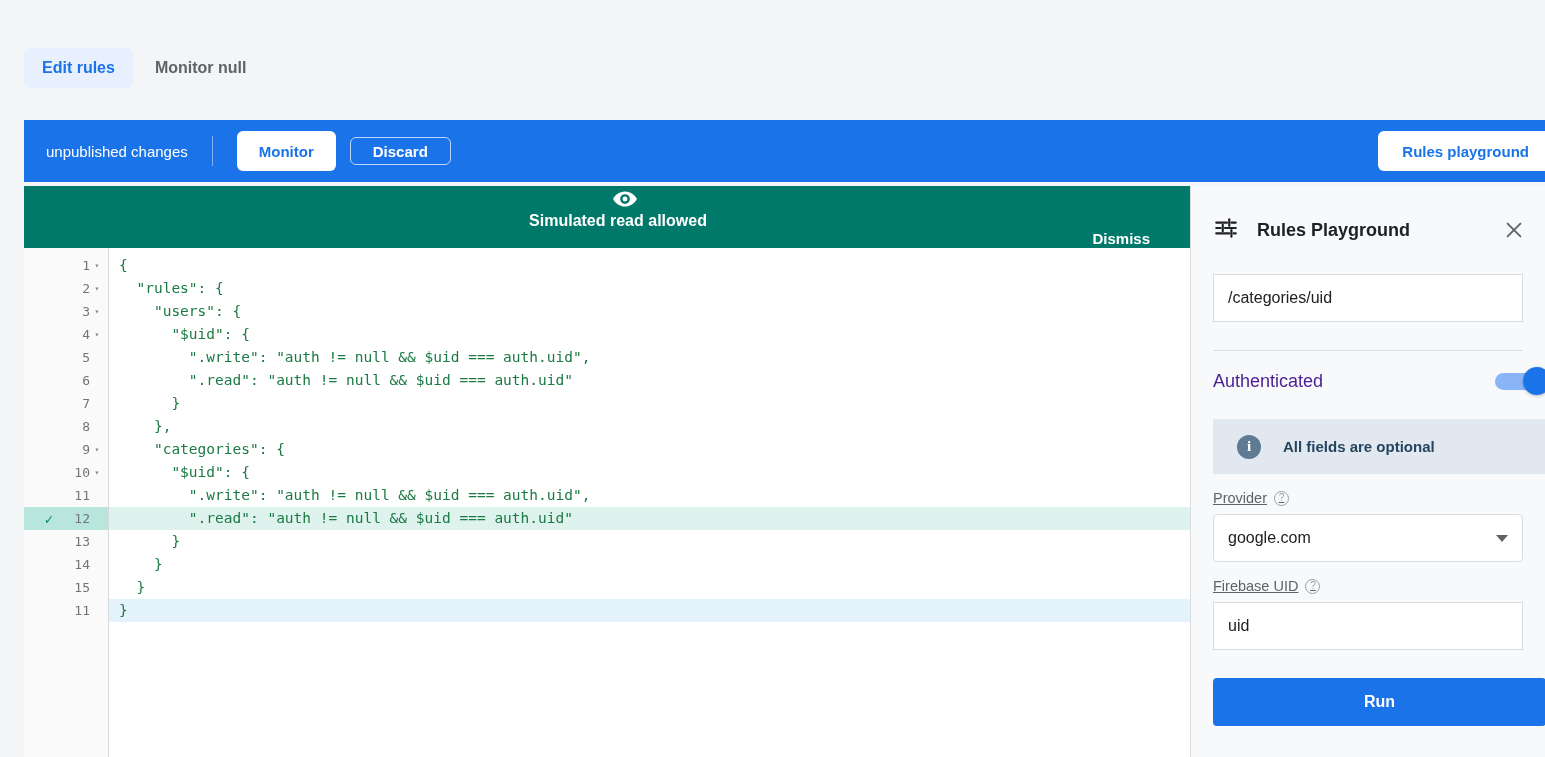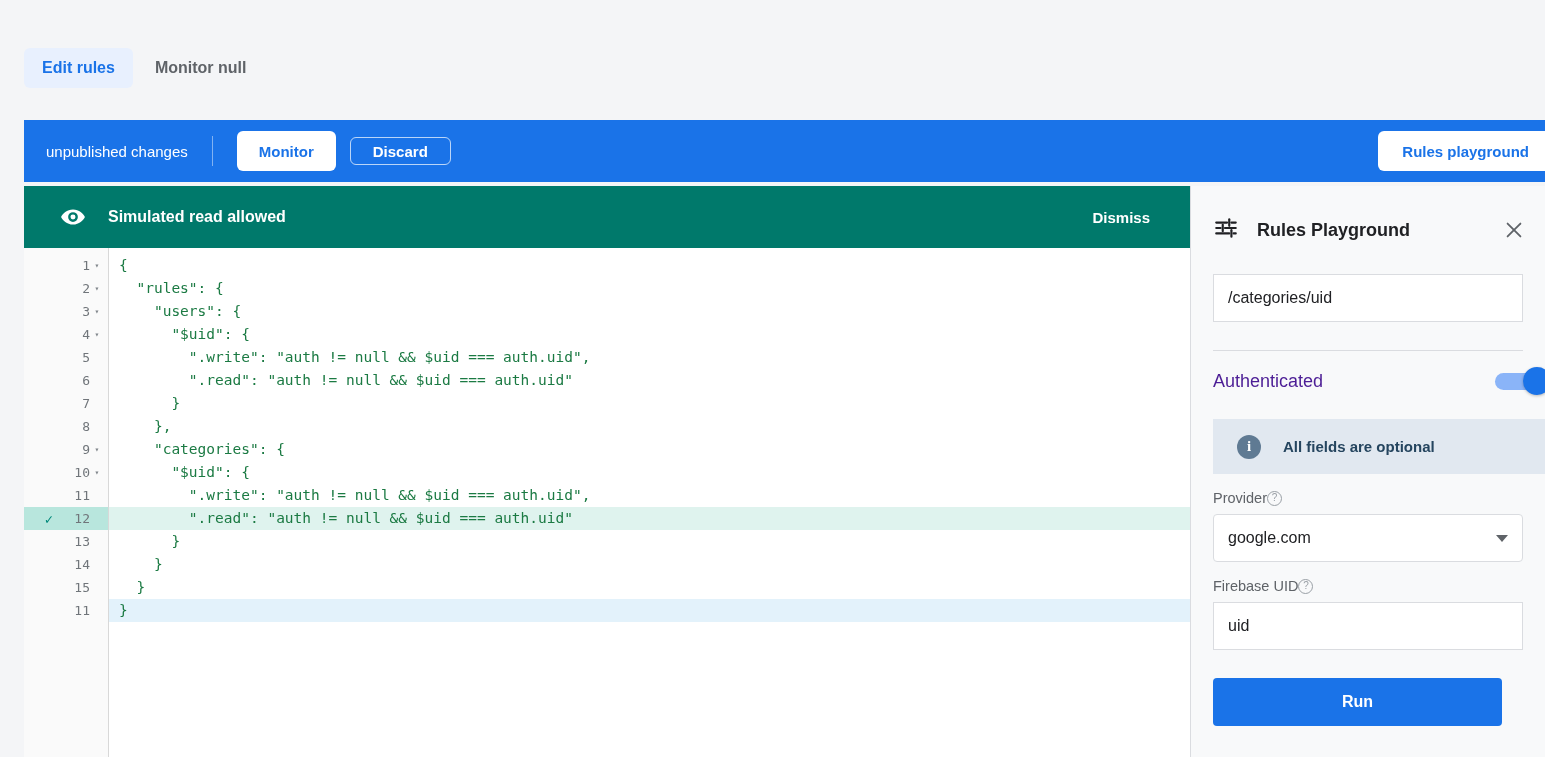--- a/index.html
+++ b/index.html
@@ -61,21 +61,21 @@
     padding: 0 24px; height: 40px; cursor: pointer;
     font-family: "Liberation Sans", sans-serif;
     white-space: nowrap;
   }
 
   
   .resultbar {
     position: absolute; left: 24px; top: 186px;
     width: 1166px; height: 62px;
     background: #00796b;
-    display: flex; align-items: center;
+    display: flex; align-items: center; flex-direction: column;
   }
   .eye-icon { margin-left: 36px; display: flex; align-items: center; }
   .result-text {
     color: #ffffff; font-size: 16px; font-weight: bold;
     margin-left: 22px; white-space: nowrap;
   }
   .dismiss {
     margin-left: auto; margin-right: 40px;
     color: #ffffff; font-size: 15px; font-weight: bold;
     cursor: pointer; white-space: nowrap;
@@ -187,22 +187,22 @@
     display: flex; align-items: center; justify-content: center;
     font-size: 15px; font-weight: bold;
     font-family: "Liberation Serif", serif;
   }
   .info-text {
     margin-left: 22px; font-size: 15px; font-weight: bold; color: #25455f;
   }
 
   .field-block { padding: 0 22px; }
   .field-label {
-    display: flex; align-items: center; 
-    font-size: 14.5px; color: #5f6368; margin: 16px 0 8px 0;
+    display: flex; align-items: center; gap: 7px;
+    font-size: 14.5px; color: #5f6368; margin: 16px 0 8px 0; text-decoration: underline;
   }
   .qmark {
     width: 15px; height: 15px; border-radius: 50%;
     border: 1.3px solid #9aa0a6; color: #9aa0a6;
     font-size: 10px; line-height: 12px; text-align: center;
     display: inline-flex; align-items: center; justify-content: center;
     cursor: pointer;
   }
   .selectfield {
     width: 100%; height: 48px; background: #ffffff;
@@ -212,21 +212,21 @@
   }
   .caret {
     margin-left: auto;
     width: 0; height: 0;
     border-left: 6px solid transparent;
     border-right: 6px solid transparent;
     border-top: 7px solid #5f6368;
   }
   .btn-run {
     margin: 28px 22px 0 22px;
-    width: 289px; height: 48px;
+    width: 333px; height: 48px;
     background: #1a73e8; color: #ffffff;
     border: none; border-radius: 4px;
     font-size: 16px; font-weight: bold; cursor: pointer;
     font-family: "Liberation Sans", sans-serif;
   }
 </style>
 </head>
 <body>
 
 <div id="root">

